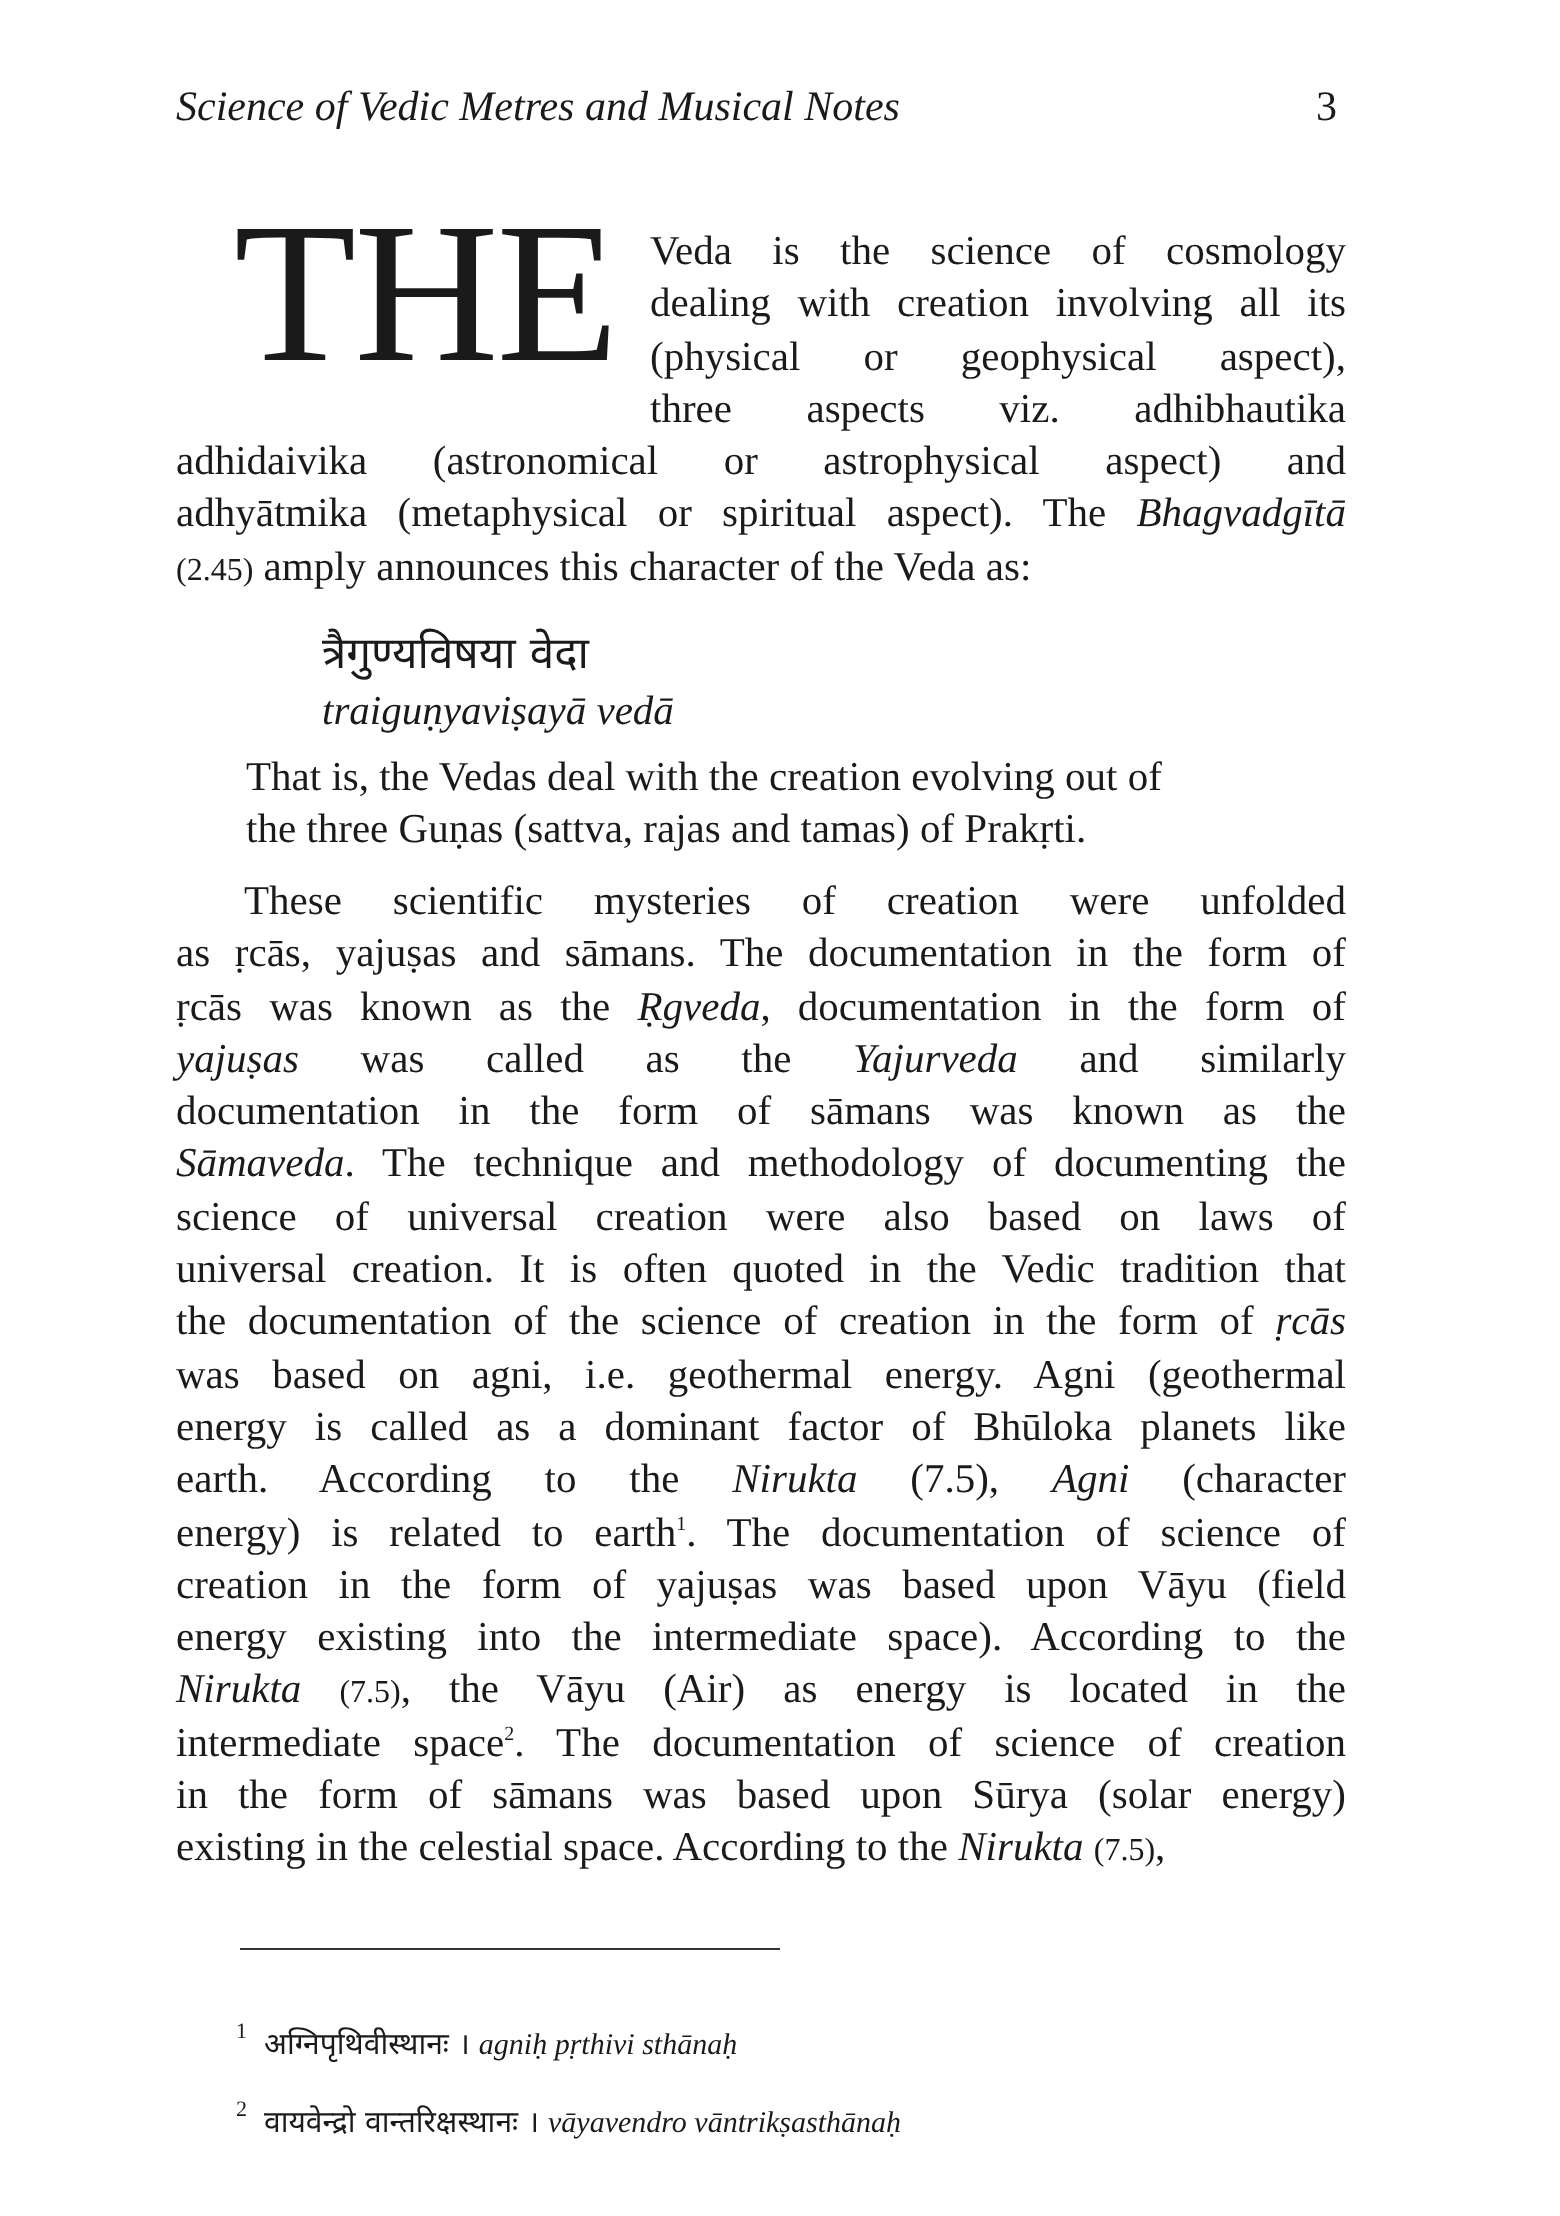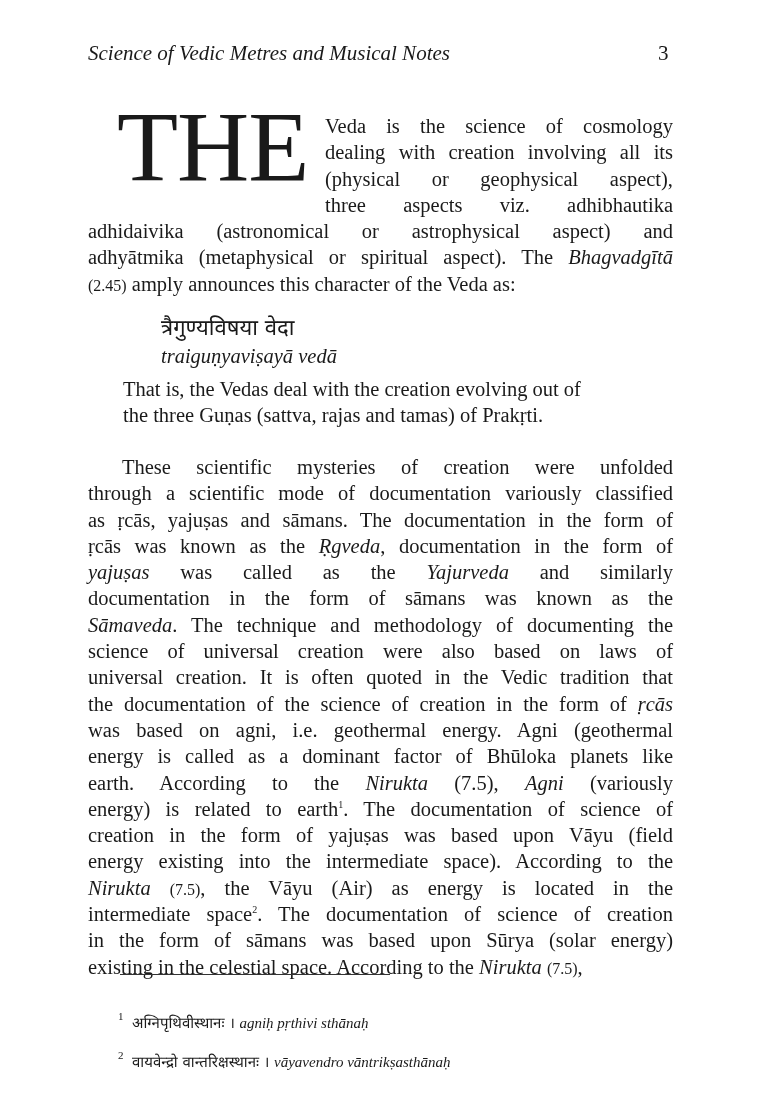--- a/index.html
+++ b/index.html
@@ -40,21 +40,21 @@
   .small-num { font-size: 16px; }
   i, .it { }
   sup { font-size: 10px; vertical-align: 8px; line-height: 0; }
 
   .sanskrit-block { position: absolute; left: 121px; top: 313px; width: 560px; margin-left: 40px; }
   .devanagari { font-family: "DejaVu Sans", sans-serif; font-size: 22px; line-height: 30px; display: block; }
   .translit { font-style: italic; font-size: 20.5px; line-height: 26px; display: block; }
 
   .explain { position: absolute; left: 123px; top: 376px; width: 555px; font-size: 20.5px; line-height: 26.3px; }
 
-  .para2 { top: 454px; }
+  .para2 { top: 438px; }
 
   .footnote-rule {
     position: absolute; left: 120px; top: 974px; width: 270px; height: 0;
     border-top: 1.5px solid #333;
   }
   .footnotes { position: absolute; left: 118px; top: 1000px; width: 560px; }
   .footnote { display: block; font-size: 18px; line-height: 32px; white-space: nowrap; }
   .footnote .fn-num { font-size: 11px; vertical-align: 8px; margin-right: 4px; }
   .footnote .fn-dev { font-family: "DejaVu Sans", sans-serif; font-size: 15px; }
   .footnote .fn-tr { font-style: italic; font-size: 15px; }
@@ -87,32 +87,31 @@
     <span class="translit">traiguṇyaviṣayā vedā</span>
   </div>
 
   <div class="explain">
     <span class="line" style="text-align-last:left">That is, the Vedas deal with the creation evolving out of</span>
     <span class="line last">the three Guṇas (sattva, rajas and tamas) of Prakṛti.</span>
   </div>
 
   <div class="body-text para2" id="para2">
       <span class="line indent"><span>These scientific mysteries of creation were unfolded</span></span>
-      <span class="line"><span>through a scientific mode of documentation variously classified</span></span>
       <span class="line"><span>as ṛcās, yajuṣas and sāmans. The documentation in the form of</span></span>
       <span class="line"><span>ṛcās was known as the </span><i>Ṛgveda</i><span>, documentation in the form of</span></span>
       <span class="line"><i>yajuṣas</i><span> was called as the </span><i>Yajurveda</i><span> and similarly</span></span>
       <span class="line"><span>documentation in the form of sāmans was known as the</span></span>
       <span class="line"><i>Sāmaveda</i><span>. The technique and methodology of documenting the</span></span>
       <span class="line"><span>science of universal creation were also based on laws of</span></span>
       <span class="line"><span>universal creation. It is often quoted in the Vedic tradition that</span></span>
       <span class="line"><span>the documentation of the science of creation in the form of </span><i>ṛcās</i></span>
       <span class="line"><span>was based on agni, i.e. geothermal energy. Agni (geothermal</span></span>
       <span class="line"><span>energy is called as a dominant factor of Bhūloka planets like</span></span>
-      <span class="line"><span>earth. According to the </span><i>Nirukta</i><span> (7.5), </span><i>Agni</i><span> (variously</span></span>
+      <span class="line"><span>earth. According to the </span><i>Nirukta</i><span> (7.5), </span><i>Agni</i><span> (character</span></span>
       <span class="line"><span>energy) is related to earth</span><sup>1</sup><span>. The documentation of science of</span></span>
       <span class="line"><span>creation in the form of yajuṣas was based upon Vāyu (field</span></span>
       <span class="line"><span>energy existing into the intermediate space). According to the</span></span>
       <span class="line"><i>Nirukta</i><span> </span><span class="small-num">(7.5)</span><span>, the Vāyu (Air) as energy is located in the</span></span>
       <span class="line"><span>intermediate space</span><sup>2</sup><span>. The documentation of science of creation</span></span>
       <span class="line"><span>in the form of sāmans was based upon Sūrya (solar energy)</span></span>
       <span class="line last"><span>existing in the celestial space. According to the </span><i>Nirukta</i><span> </span><span class="small-num">(7.5)</span><span>,</span></span>
     </div>
 
   <div class="footnote-rule"></div>

